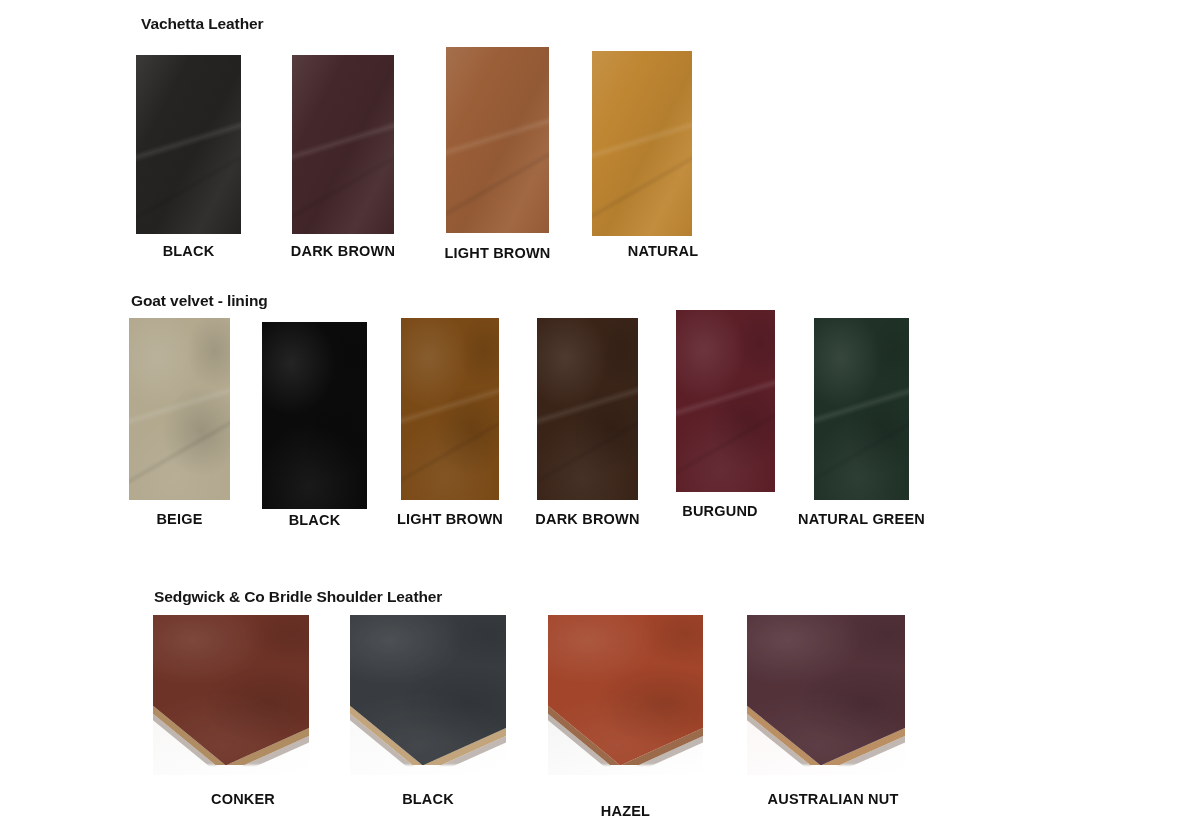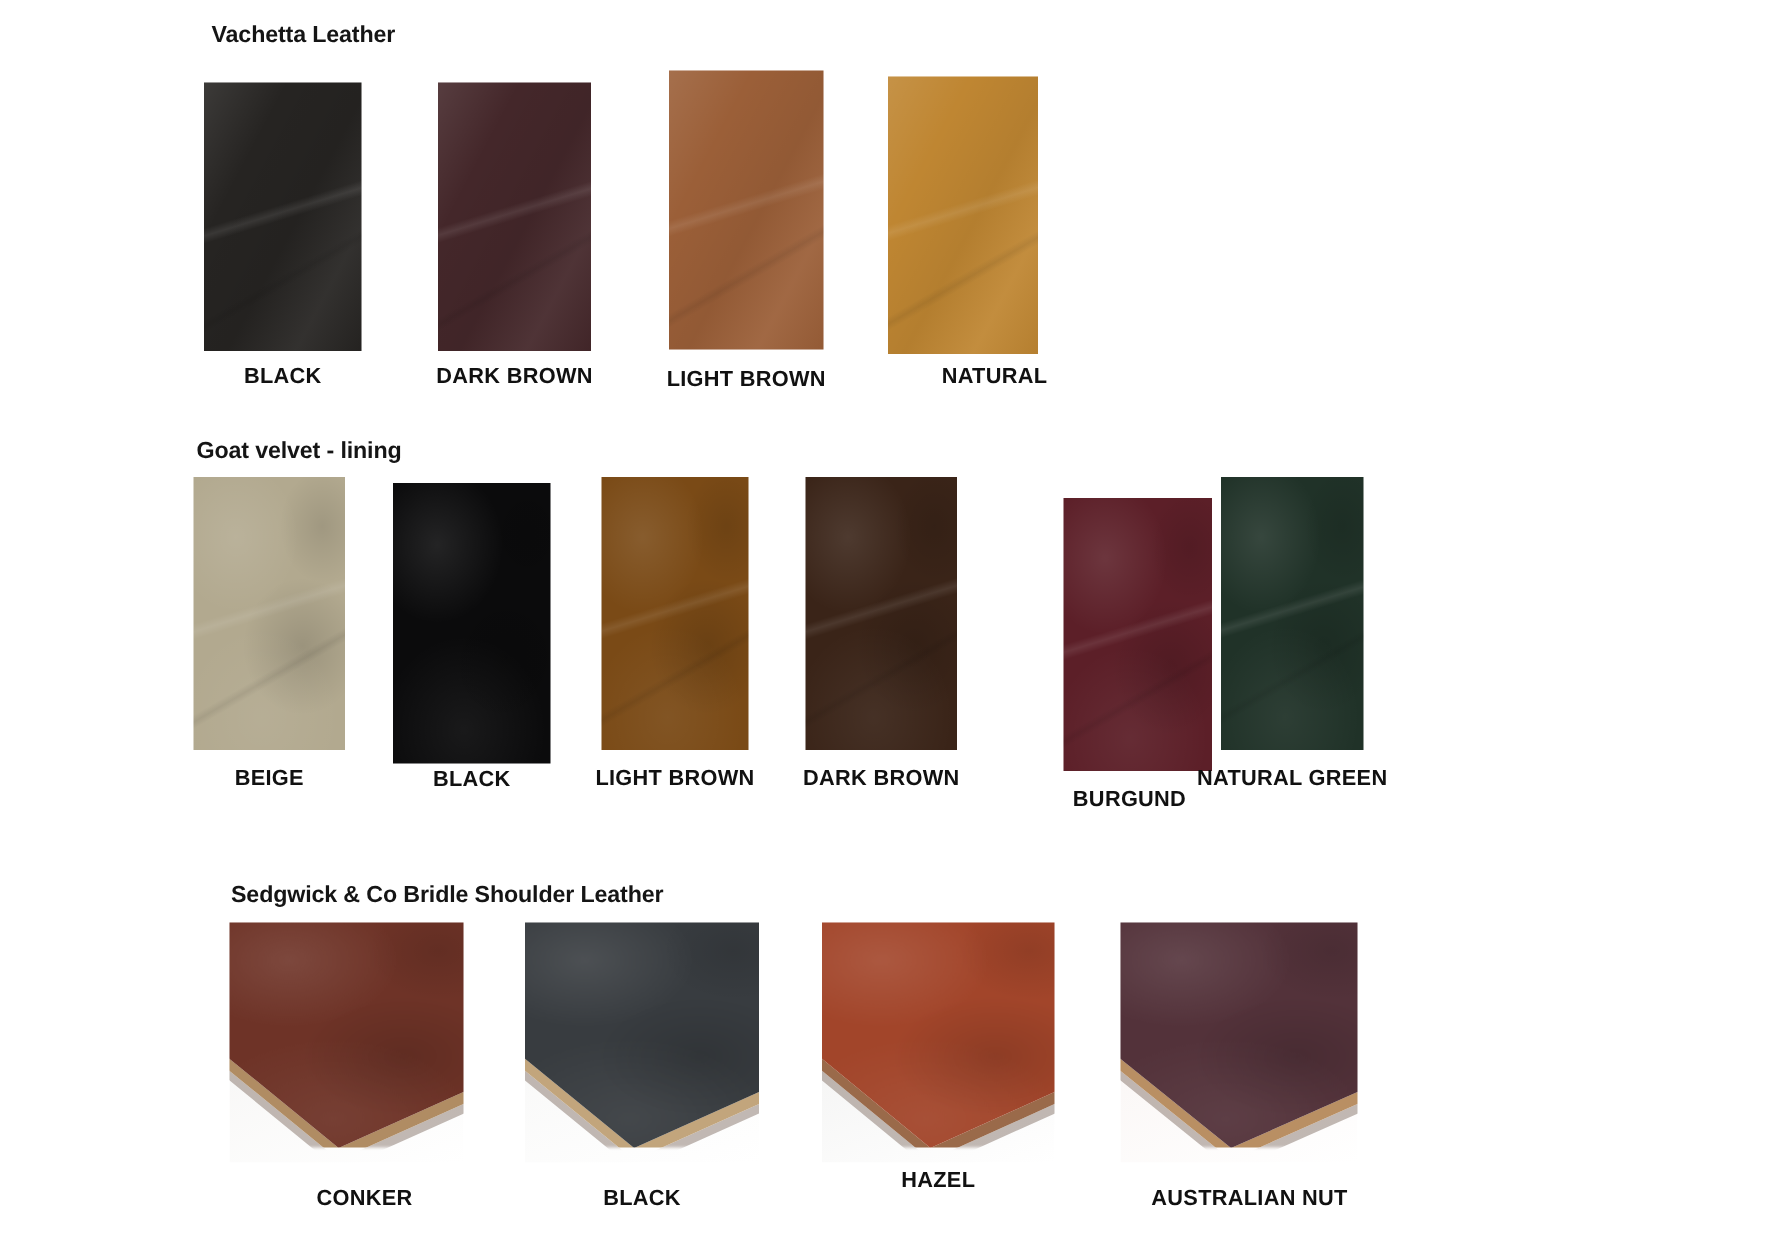--- a/index.html
+++ b/index.html
@@ -183,21 +183,21 @@
     </div>
 
     <div class="swatch-item" id="s1-3" style="left: 537px; top: 318px; width: 101px; height: 182px;">
       <div class="swatch" style="width: 101px; height: 182px; background: rgb(58, 36, 24);">
         <div class="tex mottle"></div>
         <div class="tex crease"></div>
       </div>
       <div class="swatch-label" style="top: 193px;">DARK BROWN</div>
     </div>
 
-    <div class="swatch-item" id="s1-4" style="left: 676px; top: 332px; width: 88px; height: 182px; margin-left: 33px;">
+    <div class="swatch-item" id="s1-4" style="left: 676px; top: 310px; width: 88px; height: 182px;">
       <div class="swatch" style="width: 99px; height: 182px; background: rgb(92, 31, 40);">
         <div class="tex mottle"></div>
         <div class="tex crease"></div>
       </div>
       <div class="swatch-label" style="top: 193px;">BURGUND</div>
     </div>
 
     <div class="swatch-item" id="s1-5" style="left: 814px; top: 318px; width: 95px; height: 182px;">
       <div class="swatch" style="width: 95px; height: 182px; background: rgb(32, 50, 40);">
         <div class="tex mottle"></div>
@@ -236,21 +236,21 @@
 
     <div class="swatch-item" id="s2-2" style="left: 548px; top: 615px; width: 155px; height: 160px;">
       <div class="photo-tile" style="width: 155px; height: 160px;">
         <div class="photo-bg" style="background: linear-gradient(160deg, rgb(237, 237, 236) 0%, rgb(255, 255, 255) 100%);"></div>
         <div class="leather-shadow"></div>
         <div class="leather-edge" style="background: rgb(154, 106, 74);"></div>
         <div class="leather-body" style="background: rgb(162, 69, 42);">
           <div class="tex mottle"></div>
         </div>
       </div>
-      <div class="swatch-label" style="top: 164px;">HAZEL</div>
+      <div class="swatch-label" style="top: 188px;">HAZEL</div>
     </div>
 
     <div class="swatch-item" id="s2-3" style="left: 747px; top: 615px; width: 172px; height: 160px;">
       <div class="photo-tile" style="width: 158px; height: 160px;">
         <div class="photo-bg" style="background: linear-gradient(160deg, rgb(247, 240, 238) 0%, rgb(255, 255, 255) 100%);"></div>
         <div class="leather-shadow"></div>
         <div class="leather-edge" style="background: rgb(185, 143, 99);"></div>
         <div class="leather-body" style="background: rgb(83, 50, 58);">
           <div class="tex mottle"></div>
         </div>

